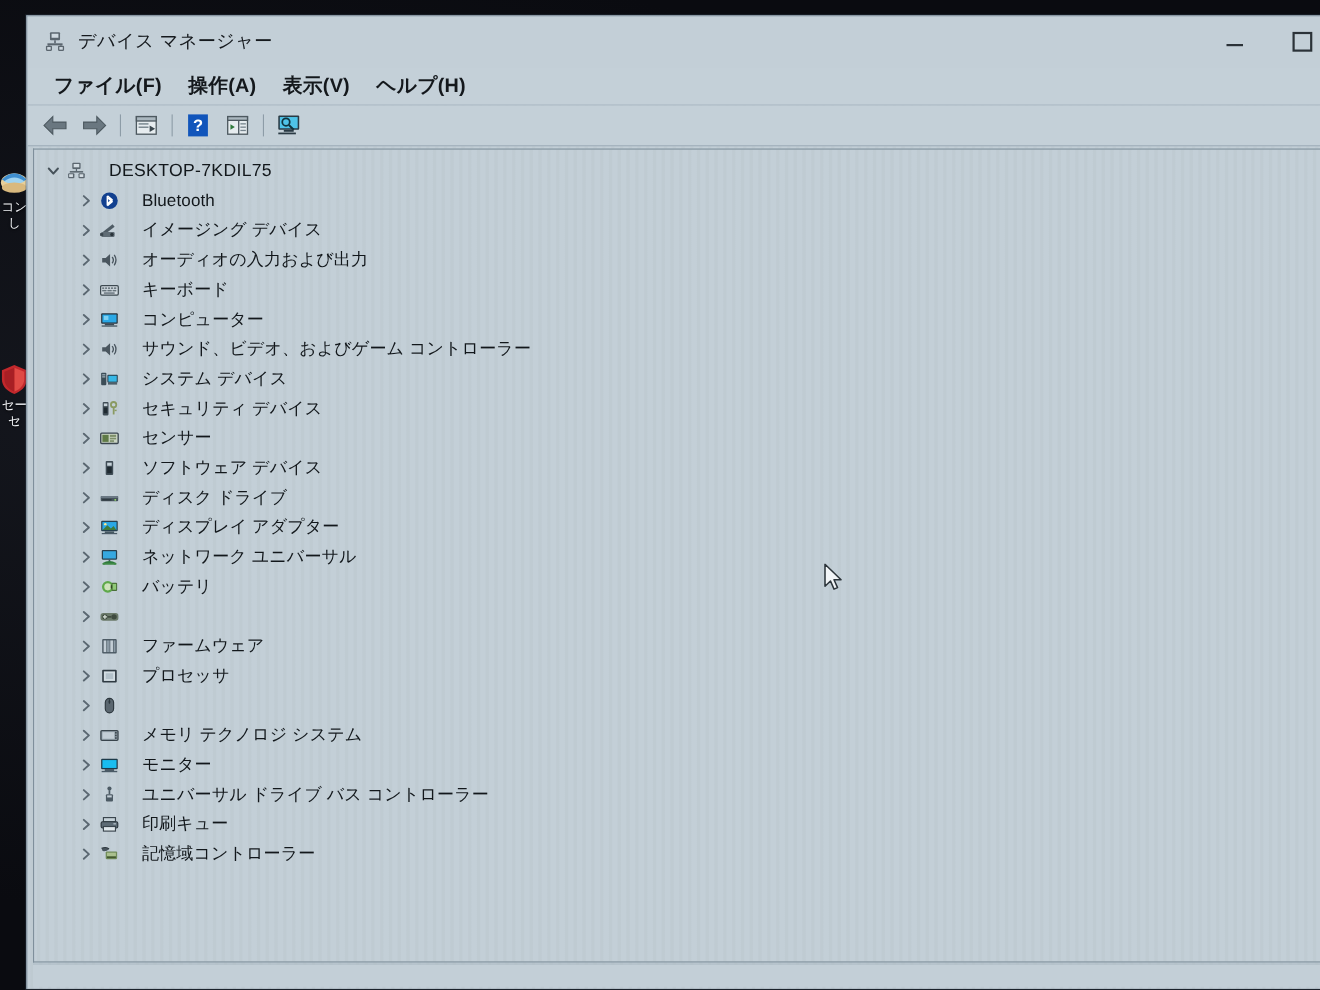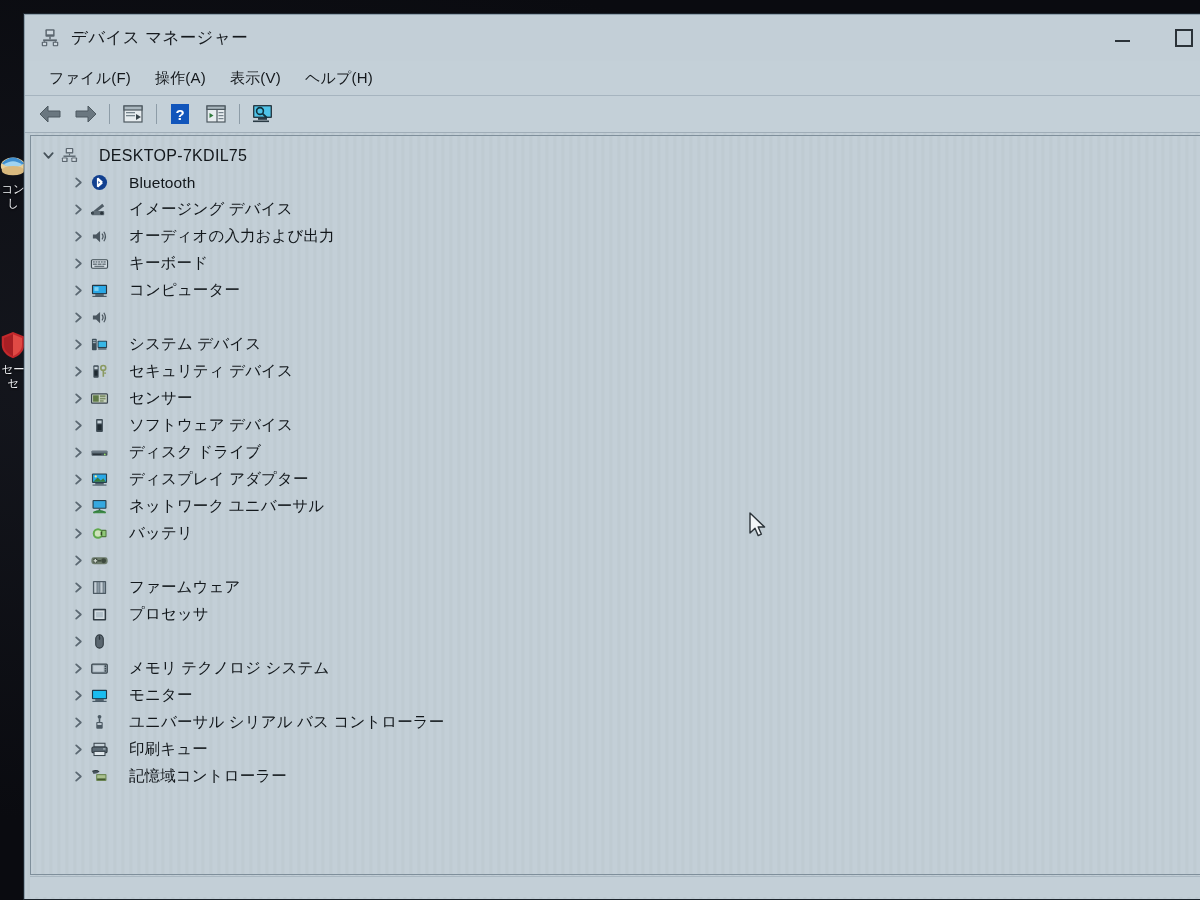--- a/index.html
+++ b/index.html
@@ -122,25 +122,26 @@
     position: relative;
     height: 34px;
     background: #c4d0d8;
     display: flex;
     align-items: center;
     padding-left: 12px;
     border-bottom: 1px solid #a6b4bf;
     z-index: 3;
   }
   .menu-item {
-    font-size: 15px;
+    font-size: 18px;
     color: #14181c;
     padding: 3px 12px;
     white-space: nowrap;
     letter-spacing: .2px;
+    font-weight: bold;
   }
 
   
   #toolbar {
     position: relative;
     height: 36px;
     background: #c4d0d8;
     display: flex;
     align-items: center;
     padding-left: 10px;
@@ -461,20 +462,21 @@
                 <path d="M4.5 2.5 L9.5 7 L4.5 11.5" fill="none" stroke="#5b6872" stroke-width="1.9" stroke-linecap="round" stroke-linejoin="round"></path>
               </svg>
             </span>
             <span class="node-icon">
               <svg width="19" height="17" viewBox="0 0 20 18">
                 <path d="M3 7 L6.4 7 L10.6 3.2 L10.6 15 L6.4 11.2 L3 11.2 Z" fill="#4a565f"></path>
                 <path d="M12.6 6 Q15 9 12.6 12" fill="none" stroke="#4a565f" stroke-width="1.3"></path>
                 <path d="M14.6 4 Q18 9 14.6 14" fill="none" stroke="#4a565f" stroke-width="1.3"></path>
               </svg>
             </span>
+            <span class="node-label">サウンド、ビデオ、およびゲーム コントローラー</span>
           </div>
           <div class="node child">
             <span class="twisty">
               <svg width="13" height="13" viewBox="0 0 14 14">
                 <path d="M4.5 2.5 L9.5 7 L4.5 11.5" fill="none" stroke="#5b6872" stroke-width="1.9" stroke-linecap="round" stroke-linejoin="round"></path>
               </svg>
             </span>
             <span class="node-icon">
               <svg width="19" height="17" viewBox="0 0 20 18">
                 <rect x="2" y="3" width="5" height="12" rx="0.8" fill="#3c4d57"></rect>
@@ -708,21 +710,21 @@
               </svg>
             </span>
             <span class="node-icon">
               <svg width="19" height="17" viewBox="0 0 20 18">
                 <circle cx="10" cy="3" r="2" fill="#4c5a64"></circle>
                 <rect x="9.2" y="4.6" width="1.6" height="4" fill="#4c5a64"></rect>
                 <rect x="6.6" y="8.4" width="6.8" height="7.2" rx="1" fill="#4c5a64"></rect>
                 <rect x="7.8" y="9.6" width="4.4" height="2" fill="#c3ced6"></rect>
               </svg>
             </span>
-            <span class="node-label">ユニバーサル シリアル バス コントローラー</span>
+            <span class="node-label">ユニバーサル ドライブ バス コントローラー</span>
           </div>
           <div class="node child">
             <span class="twisty">
               <svg width="13" height="13" viewBox="0 0 14 14">
                 <path d="M4.5 2.5 L9.5 7 L4.5 11.5" fill="none" stroke="#5b6872" stroke-width="1.9" stroke-linecap="round" stroke-linejoin="round"></path>
               </svg>
             </span>
             <span class="node-icon">
               <svg width="19" height="17" viewBox="0 0 20 18">
                 <rect x="4.2" y="2.4" width="11.6" height="4" fill="#c6d2d9" stroke="#39444c" stroke-width="1.1"></rect>

